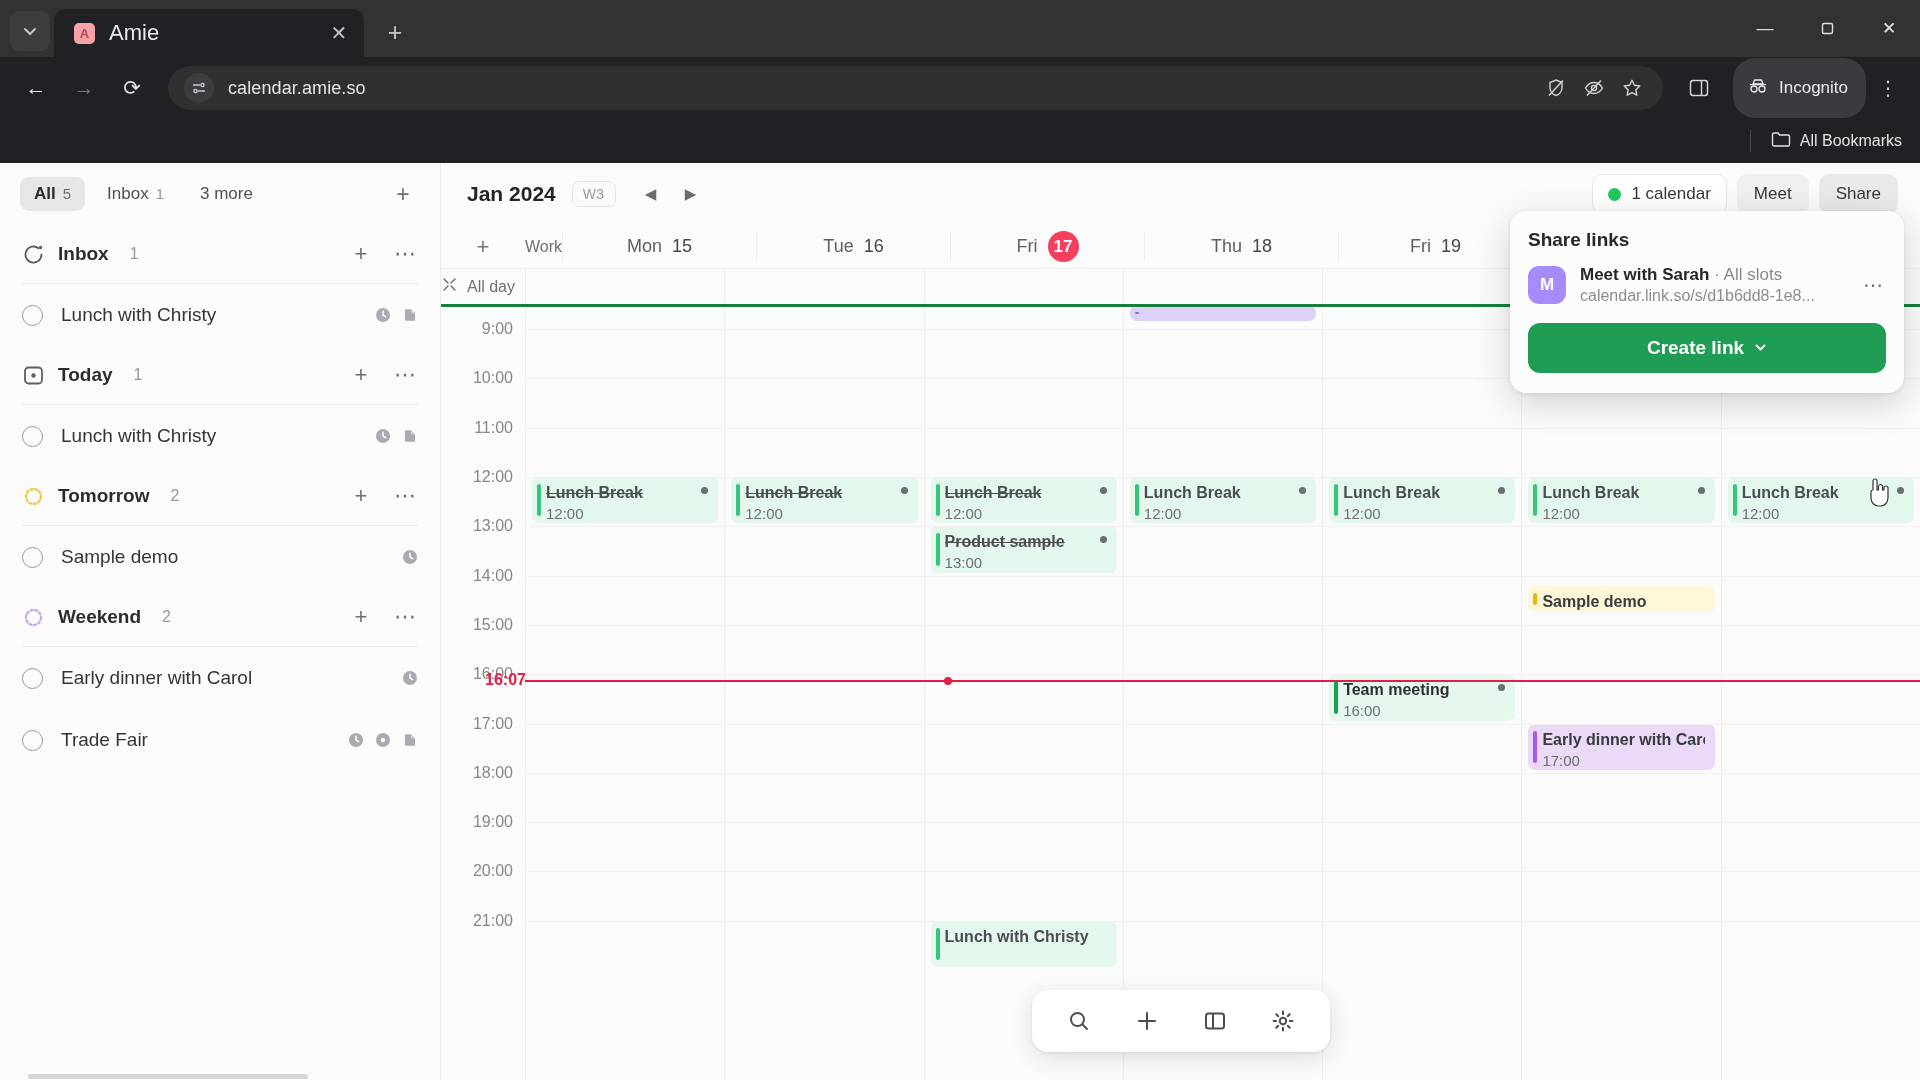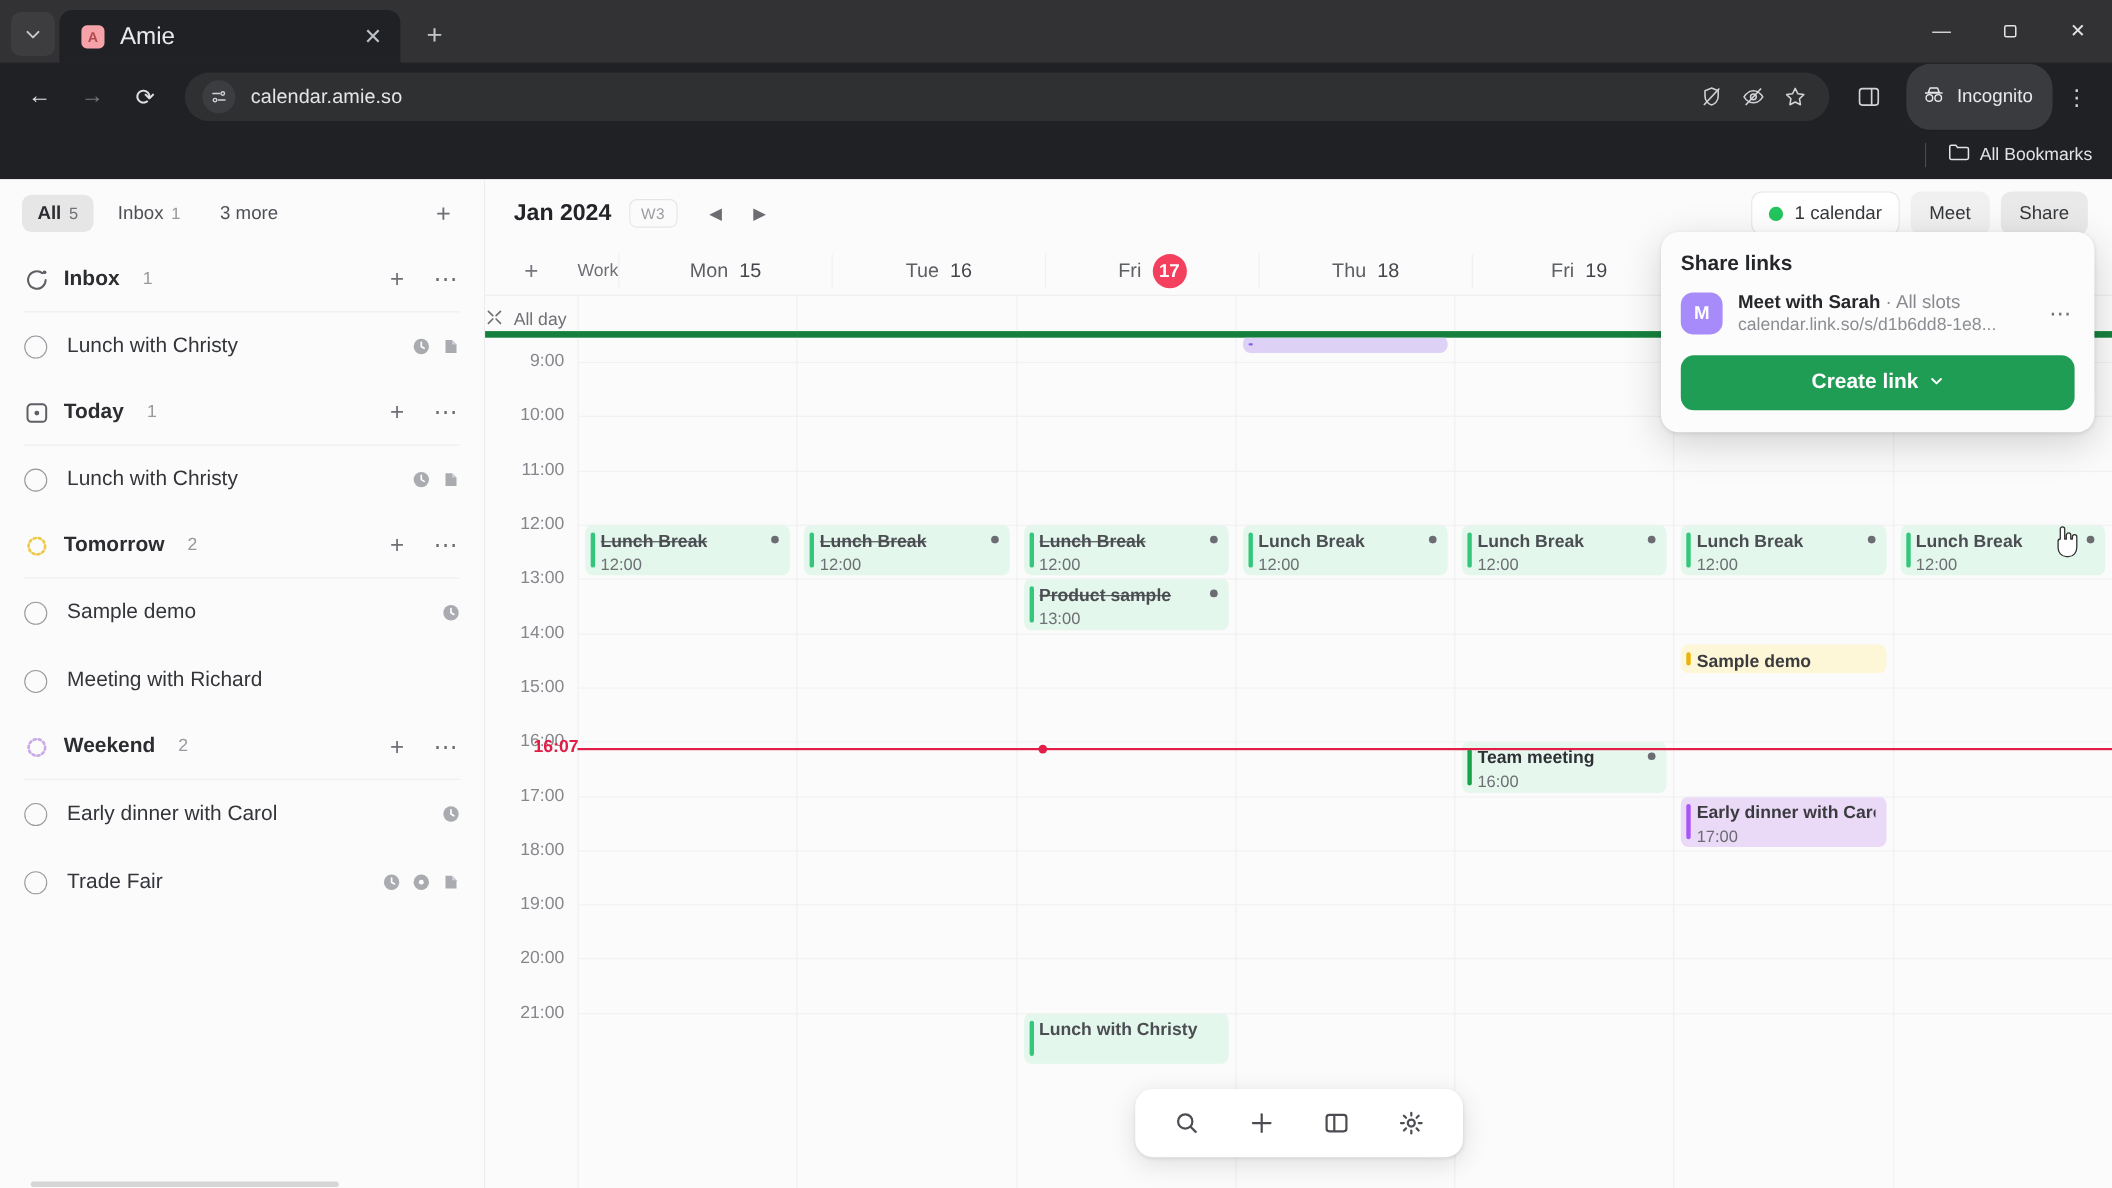--- a/index.html
+++ b/index.html
@@ -127,21 +127,21 @@
     color: #75777c; font-size: 22px; }
   .work-label { font-size: 16px; color: #6e7075; }
   .daycols { flex: 1; display: flex; }
   .dayhead { flex: 1; display: flex; align-items: center; justify-content: center; gap: 10px;
     font-size: 18px; color: #5d5f64; border-left: 1px solid #efefef; }
   .dayhead .dnum { color: #44464b; }
   .dayhead.today .dnum { background: #f43f5e; color: #fff; border-radius: 50%;
     width: 31px; height: 31px; display: flex; align-items: center; justify-content: center;
     font-size: 17px; font-weight: 600; }
 
-  .alldayrow { height: 38px; display: flex; align-items: flex-end; border-bottom: 6px solid #15803d; }
+  .alldayrow { height: 38px; display: flex; align-items: center; border-bottom: 3px solid #15803d; }
   .alldayrow .gutter { width: 84px; display: flex; align-items: center; justify-content: flex-end;
     gap: 10px; padding-right: 10px; color: #6e7075; font-size: 16px; }
   .allday-cols { flex: 1; display: flex; height: 100%; }
   .allday-cols > div { flex: 1; border-left: 1px solid #efefef; }
 
   .grid-wrap { position: absolute; left: 0; right: 0; top: 144px; bottom: 0; overflow: hidden; }
   .grid { position: relative; height: 1100px; display: flex; }
   .timecol { width: 84px; position: relative; flex: none; }
   .tlabel { position: absolute; right: 12px; font-size: 16px; color: #85878c; transform: translateY(-50%); }
   .colarea { flex: 1; display: flex; position: relative; }
@@ -408,25 +408,20 @@
             <span class="task-label">Sample demo</span>
             <span class="task-icons">
               <span class="ti">
                 <svg width="16" height="16" viewBox="0 0 16 16">
                   <circle cx="8" cy="8" r="7" fill="#a9abb0"></circle>
                   <path d="M8 4.2V8l2.6 1.6" fill="none" stroke="#fff" stroke-width="1.5" stroke-linecap="round"></path>
                 </svg>
               </span>
             </span>
           </div>
-          <div class="task">
-            <span class="task-check"></span>
-            <span class="task-label">Meeting with Richard</span>
-            <span class="task-icons"></span>
-          </div>
           <div class="group-head">
             <span class="g-icon">
               <svg width="21" height="21" viewBox="0 0 21 21">
                 <circle cx="10.5" cy="10.5" r="7.5" fill="none" stroke="#c9a9e8" stroke-width="2.4" stroke-dasharray="2 2.6" stroke-linecap="round"></circle>
               </svg>
             </span>
             <span class="g-title">Weekend</span>
             <span class="g-count">2</span>
             <span class="g-actions">
               <span class="g-act">+</span>

